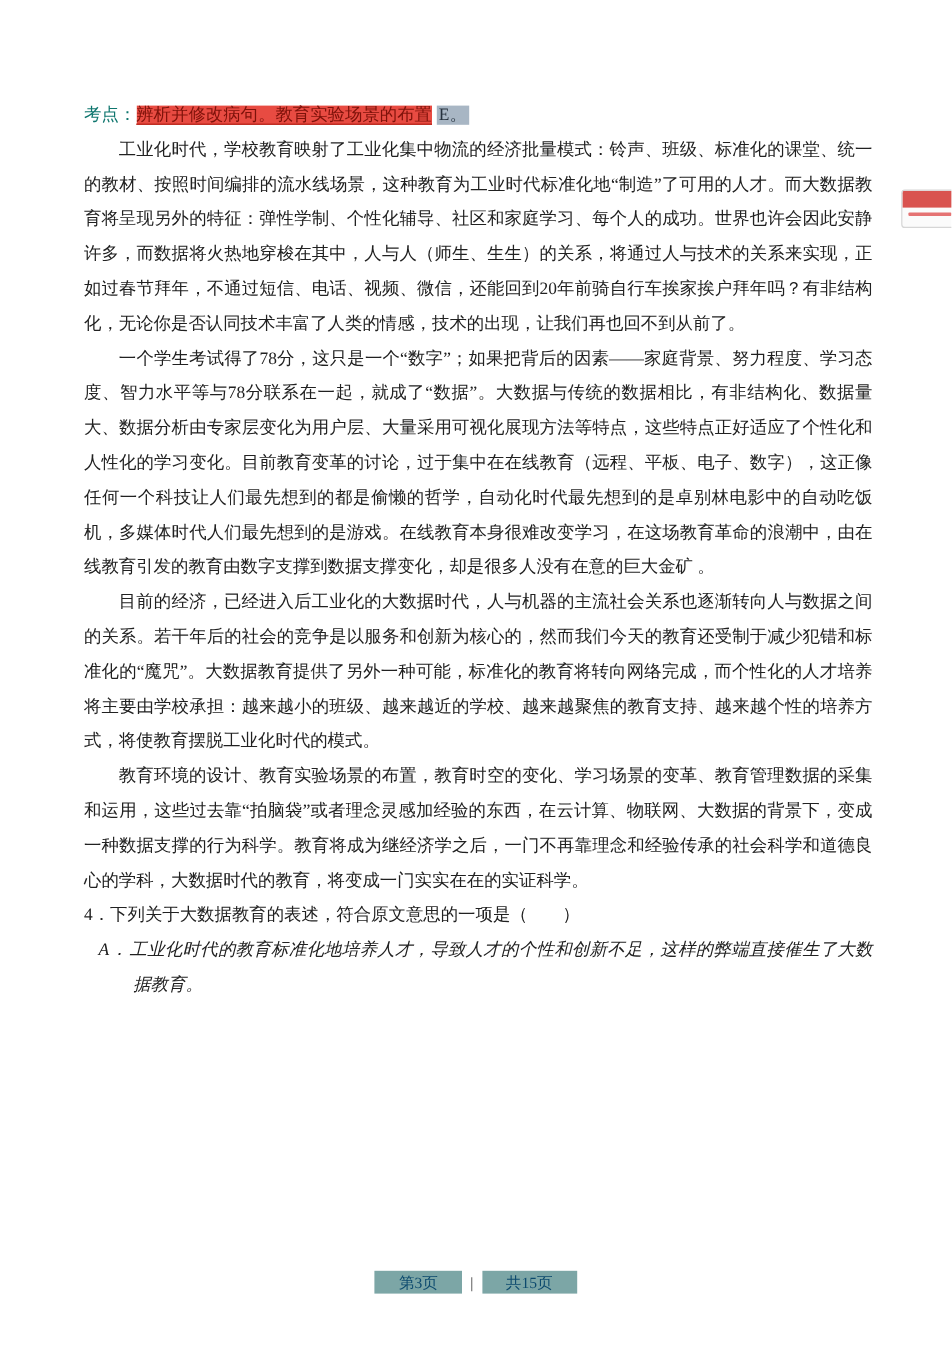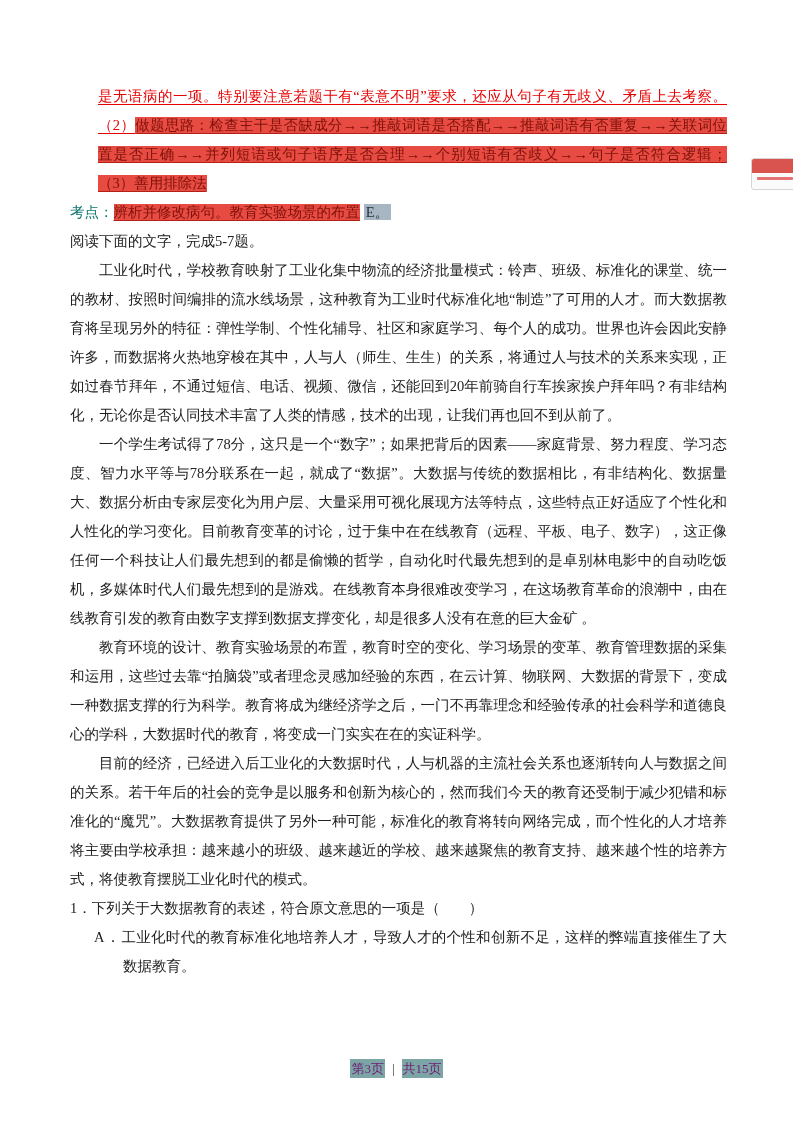--- a/index.html
+++ b/index.html
@@ -29,28 +29,28 @@
     background: #e84b42; color: #7e120a;
     text-decoration: underline; text-decoration-color: #b32015;
     text-underline-offset: 3px;
   }
   .kaodian { color: #e60000; }
   .kd-label { color: #0f766e; }
   .gray-chip { background: #a8b6c4; color: #26323e; padding: 0 2px; }
 
   .para { text-indent: 2em; }
   .stem { margin-top: 0; }
-  .option { margin-left: 24px; padding-left: 2em; text-indent: -2em; }
+  .option { margin-left: 12px; padding-left: 2em; text-indent: -2em; font-style: italic; }
   .opt-label { letter-spacing: 1px; }
 
   .footer {
     position: absolute; left: 0; right: 0; bottom: 44px;
     text-align: center; font-size: 13px; color: #222;
   }
-  .chip { background: #7ca6a6; color: #701a75; padding: 2px 1px; }
+  .chip { background: #7ca6a6; color: #0c4a6e; padding: 2px 20px; }
   .sep { margin: 0 7px; color: #333; }
 
   
   .watermark {
     position: absolute; top: 158px; right: -6px;
     width: 48px; height: 32px;
     border: 1px solid #d6d6d6; border-radius: 3px;
     background: #fbfbfb; overflow: hidden;
   }
   .wm-top { height: 14px; background: #d9534f; }
@@ -61,36 +61,32 @@
 
 <div class="page">
 
   <div class="watermark">
     <div class="wm-top"></div>
     <div class="wm-line"></div>
   </div>
 
   <main class="content">
 
-    <p class="answer-note">
-      <span class="red-ul">是无语病的一项。特别要注意若题干有“表意不明”要求，还应从句子有无歧义、矛盾上去考察。（2）</span><span class="red-hl">做题思路：检查主干是否缺成分→→推敲词语是否搭配→→推敲词语有否重复→→关联词位置是否正确→→并列短语或句子语序是否合理→→个别短语有否歧义→→句子是否符合逻辑；（3）善用排除法</span>
-    </p>
 
     <p class="kaodian">
       <span class="kd-label">考点：</span><span class="red-hl">辨析并修改病句。教育实验场景的布置</span> <span class="gray-chip">E。</span>
     </p>
 
-    <p class="line">阅读下面的文字，完成5-7题。</p>
 
     <p class="para">工业化时代，学校教育映射了工业化集中物流的经济批量模式：铃声、班级、标准化的课堂、统一的教材、按照时间编排的流水线场景，这种教育为工业时代标准化地“制造”了可用的人才。而大数据教育将呈现另外的特征：弹性学制、个性化辅导、社区和家庭学习、每个人的成功。世界也许会因此安静许多，而数据将火热地穿梭在其中，人与人（师生、生生）的关系，将通过人与技术的关系来实现，正如过春节拜年，不通过短信、电话、视频、微信，还能回到20年前骑自行车挨家挨户拜年吗？有非结构化，无论你是否认同技术丰富了人类的情感，技术的出现，让我们再也回不到从前了。</p>
     <p class="para">一个学生考试得了78分，这只是一个“数字”；如果把背后的因素——家庭背景、努力程度、学习态度、智力水平等与78分联系在一起，就成了“数据”。大数据与传统的数据相比，有非结构化、数据量大、数据分析由专家层变化为用户层、大量采用可视化展现方法等特点，这些特点正好适应了个性化和人性化的学习变化。目前教育变革的讨论，过于集中在在线教育（远程、平板、电子、数字），这正像任何一个科技让人们最先想到的都是偷懒的哲学，自动化时代最先想到的是卓别林电影中的自动吃饭机，多媒体时代人们最先想到的是游戏。在线教育本身很难改变学习，在这场教育革命的浪潮中，由在线教育引发的教育由数字支撑到数据支撑变化，却是很多人没有在意的巨大金矿 。</p>
+    <p class="para">目前的经济，已经进入后工业化的大数据时代，人与机器的主流社会关系也逐渐转向人与数据之间的关系。若干年后的社会的竞争是以服务和创新为核心的，然而我们今天的教育还受制于减少犯错和标准化的“魔咒”。大数据教育提供了另外一种可能，标准化的教育将转向网络完成，而个性化的人才培养将主要由学校承担：越来越小的班级、越来越近的学校、越来越聚焦的教育支持、越来越个性的培养方式，将使教育摆脱工业化时代的模式。</p>
     <p class="para">教育环境的设计、教育实验场景的布置，教育时空的变化、学习场景的变革、教育管理数据的采集和运用，这些过去靠“拍脑袋”或者理念灵感加经验的东西，在云计算、物联网、大数据的背景下，变成一种数据支撑的行为科学。教育将成为继经济学之后，一门不再靠理念和经验传承的社会科学和道德良心的学科，大数据时代的教育，将变成一门实实在在的实证科学。</p>
-    <p class="para">目前的经济，已经进入后工业化的大数据时代，人与机器的主流社会关系也逐渐转向人与数据之间的关系。若干年后的社会的竞争是以服务和创新为核心的，然而我们今天的教育还受制于减少犯错和标准化的“魔咒”。大数据教育提供了另外一种可能，标准化的教育将转向网络完成，而个性化的人才培养将主要由学校承担：越来越小的班级、越来越近的学校、越来越聚焦的教育支持、越来越个性的培养方式，将使教育摆脱工业化时代的模式。</p>
 
-    <p class="line stem">1．下列关于大数据教育的表述，符合原文意思的一项是（　　）</p>
+    <p class="line stem">4．下列关于大数据教育的表述，符合原文意思的一项是（　　）</p>
 
     <p class="option"><span class="opt-label">A．</span><span>工业化时代的教育标准化地培养人才，导致人才的个性和创新不足，这样的弊端直接催生了大数据教育。</span></p>
 
 
   </main>
 
   <footer class="footer">
     <span class="chip">第3页</span><span class="sep">|</span><span class="chip">共15页</span>
   </footer>
 

